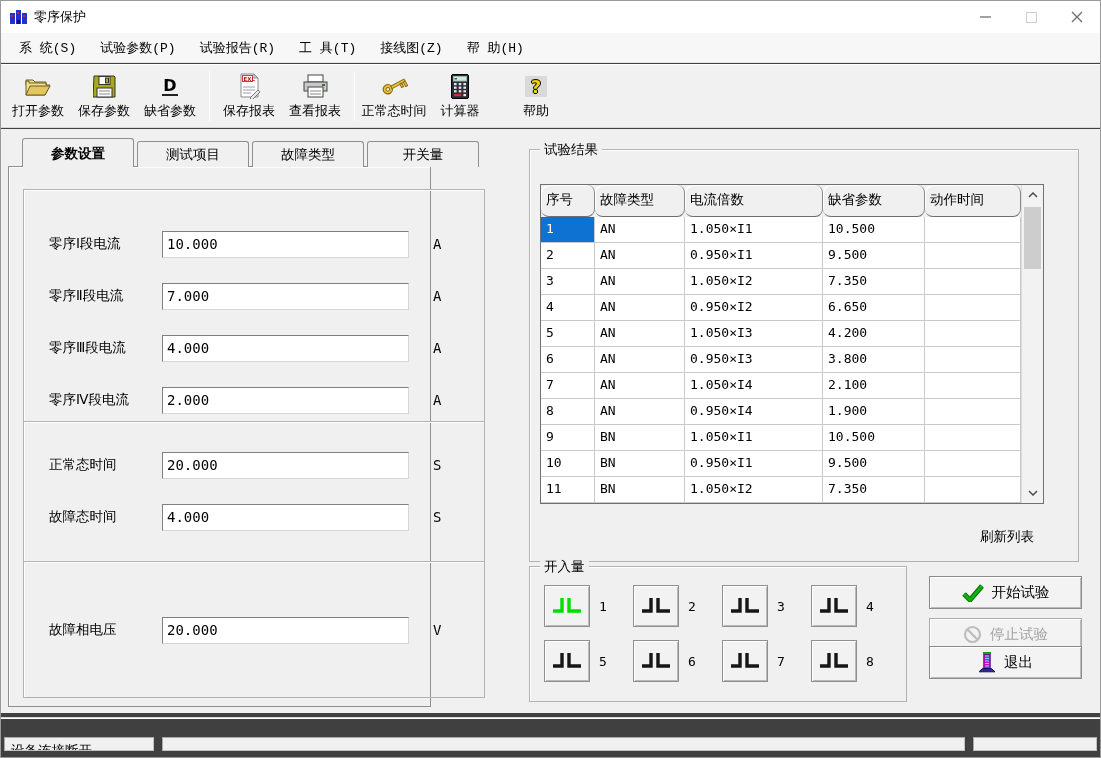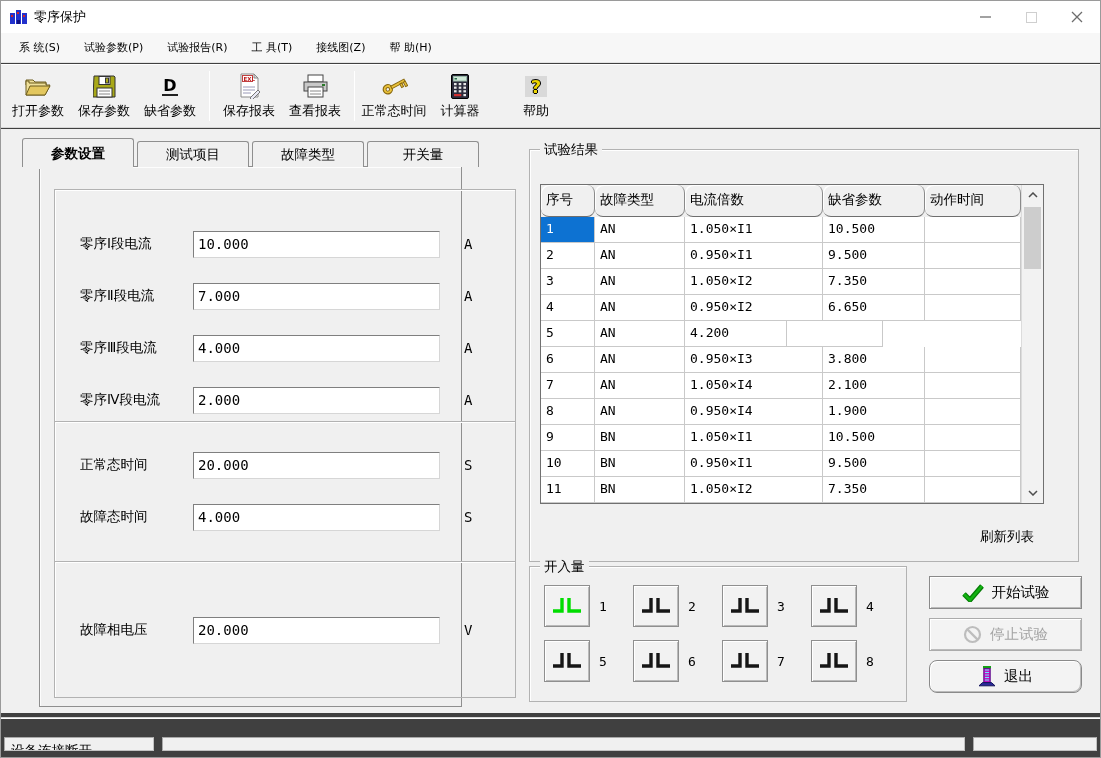--- a/index.html
+++ b/index.html
@@ -9,40 +9,40 @@
 
   
   .titlebar { position:absolute; top:0; left:0; right:0; height:32px; background:#fff; display:flex; align-items:center; }
   .titlebar .appicon { margin-left:9px; width:17px; height:16px; }
   .titlebar .title { margin-left:7px; font-size:13px; }
   .wcontrols { margin-left:auto; display:flex; height:32px; }
   .wbtn { width:46px; height:32px; display:flex; align-items:center; justify-content:center; }
 
   
   .menubar { position:absolute; top:32px; left:0; right:0; height:30px; background:#f7f7f7; display:flex; align-items:center; padding-left:6px; border-bottom:1px solid #e3e3e3; }
-  .menuitem { padding:5px 12px; font-size:11px; }
+  .menuitem { padding:5px 12px; font-size:13px;font-family:Liberation Mono, monospace; }
 
   
   .toolbar { position:absolute; top:63px; left:0; right:0; height:64px; background:#f1f1f1; border-top:1px solid #fff; border-bottom:1px solid #d7d7d7; display:flex; align-items:center; padding-left:4px; }
   .tbtn { width:66px; height:58px; display:flex; flex-direction:column; align-items:center; justify-content:center; gap:2px; }
   .ticon { height:28px; display:flex; align-items:center; justify-content:center; }
   .tlabel { font-size:13px; white-space:nowrap; }
   .tsep { width:1px; height:50px; background:#d2d2d2; border-right:1px solid #fff; margin:0 6px; }
   .dglyph { font-weight:bold; font-size:16px; border-bottom:2px solid #222; line-height:17px; padding:0 1px; }
   .qglyph { font-weight:900; font-size:18px; color:#ecd400; background:#d9d9d9; padding:0 6px; text-shadow:-1px 0 #000,1px 0 #000,0 -1px #000,0 1px #000; }
 
   
   .client { position:absolute; top:128px; left:0; right:0; bottom:44px; background:#f0f0f0; }
 
   
   .tabstrip { position:absolute; left:21px; top:9px; display:flex; align-items:flex-end; z-index:3; }
   .tab { width:112px; text-align:center; height:26px; line-height:25px; background:#f0f0f0; border:1px solid #8f8f8f; border-bottom:none; border-radius:3px 3px 0 0; margin-right:3px; font-size:13.5px; }
   .tab.active { height:29px; line-height:28px; font-weight:bold; position:relative; }
   .tab.active::after { content:""; position:absolute; left:0; right:0; bottom:-2px; height:3px; background:#f0f0f0; }
-  .tabpanel { position:absolute; left:38px; top:37px; width:423px; height:541px; border:1px solid #8f8f8f; background:#f0f0f0; box-shadow:inset 1px 1px 0 #fdfdfd; }
+  .tabpanel { position:absolute; left:7px; top:37px; width:423px; height:541px; border:1px solid #8f8f8f; background:#f0f0f0; box-shadow:inset 1px 1px 0 #fdfdfd; }
 
   .gbox { position:absolute; border:1px solid #b2b2b2; box-shadow:inset 1px 1px 0 #fff; }
   .g1 { left:14px; top:22px;  width:462px; height:233px; padding-top:40px; }
   .g2 { left:14px; top:254px; width:462px; height:141px; padding-top:29px; }
   .g3 { left:14px; top:394px; width:462px; height:137px; padding-top:54px; }
   .field { display:flex; align-items:center; height:28px; margin:0 0 24px 25px; }
   .flabel { width:113px; font-size:13.5px; }
   .tbox { width:247px; height:27px; background:#fff; border:1px solid #7f7f7f; border-right-color:#d6d6d6; border-bottom-color:#d6d6d6; font-family:"DejaVu Sans Mono","Liberation Mono",monospace; font-size:14px; padding:0 4px; outline:none; }
   .unit { margin-left:24px; font-family:"DejaVu Sans Mono","Liberation Mono",monospace; font-size:14px; }
 
@@ -69,21 +69,21 @@
   .swrow { position:absolute; left:14px; right:6px; display:flex; align-items:center; }
   .swrow.r1 { top:18px; } .swrow.r2 { top:73px; }
   .swpair { width:89px; display:flex; align-items:center; }
   .swbtn { width:46px; height:42px; background:#f2f2f2; border:1px solid #8f8f8f; box-shadow:inset 1px 1px 0 #fff, inset -1px -1px 0 #b9b9b9; display:flex; align-items:center; justify-content:center; }
   .sw path { stroke:#161616; stroke-width:3.4; fill:none; }
   .sw.on path { stroke:#00dd00; }
   .swnum { margin-left:9px; font-size:13px; font-family:"DejaVu Sans Mono","Liberation Mono",monospace; }
 
   
   .abtn { position:absolute; left:928px; width:153px; height:33px; background:#f3f3f3; border:1px solid #8a8a8a; box-shadow:inset 1px 1px 0 #fff, inset -1px -1px 0 #bbb; display:flex; align-items:center; justify-content:center; gap:8px; font-size:14.5px; }
-  .abtn.start { top:447px; } .abtn.stop { top:489px; color:#a3a3a3; border-color:#ababab; } .abtn.exit { top:531px;border-radius:8px; }
+  .abtn.start { top:447px; } .abtn.stop { top:489px; color:#a3a3a3; border-color:#ababab; } .abtn.exit { top:517px; }
 
   
   .hrline { position:absolute; left:0; right:0; bottom:38px; height:2px; border-top:1px solid #d4d4d4; border-bottom:1px solid #fff; }
   .statusbar { position:absolute; left:3px; right:3px; bottom:6px; height:14px; display:flex; gap:8px; }
   .sseg { border:1px solid #c2c2c2; border-top-color:#a9a9a9; border-left-color:#a9a9a9; background:#f0f0f0; padding:4px 6px 0 6px; font-size:13.5px; white-space:nowrap; overflow:hidden; }
   .s1 { width:150px; } .s2 { flex:1; } .s3 { width:124px; }
 </style>
 </head>
 <body>
 
@@ -333,20 +333,21 @@
                 <div class="cell c0">4</div>
                 <div class="cell c1">AN</div>
                 <div class="cell c2">0.950×I2</div>
                 <div class="cell c3">6.650</div>
                 <div class="cell c4"></div>
               </div>
 
               <div class="trow">
                 <div class="cell c0">5</div>
                 <div class="cell c1">AN</div>
+                <div class="cell c2">1.050×I3</div>
                 <div class="cell c3">4.200</div>
                 <div class="cell c4"></div>
               </div>
 
               <div class="trow">
                 <div class="cell c0">6</div>
                 <div class="cell c1">AN</div>
                 <div class="cell c2">0.950×I3</div>
                 <div class="cell c3">3.800</div>
                 <div class="cell c4"></div>

